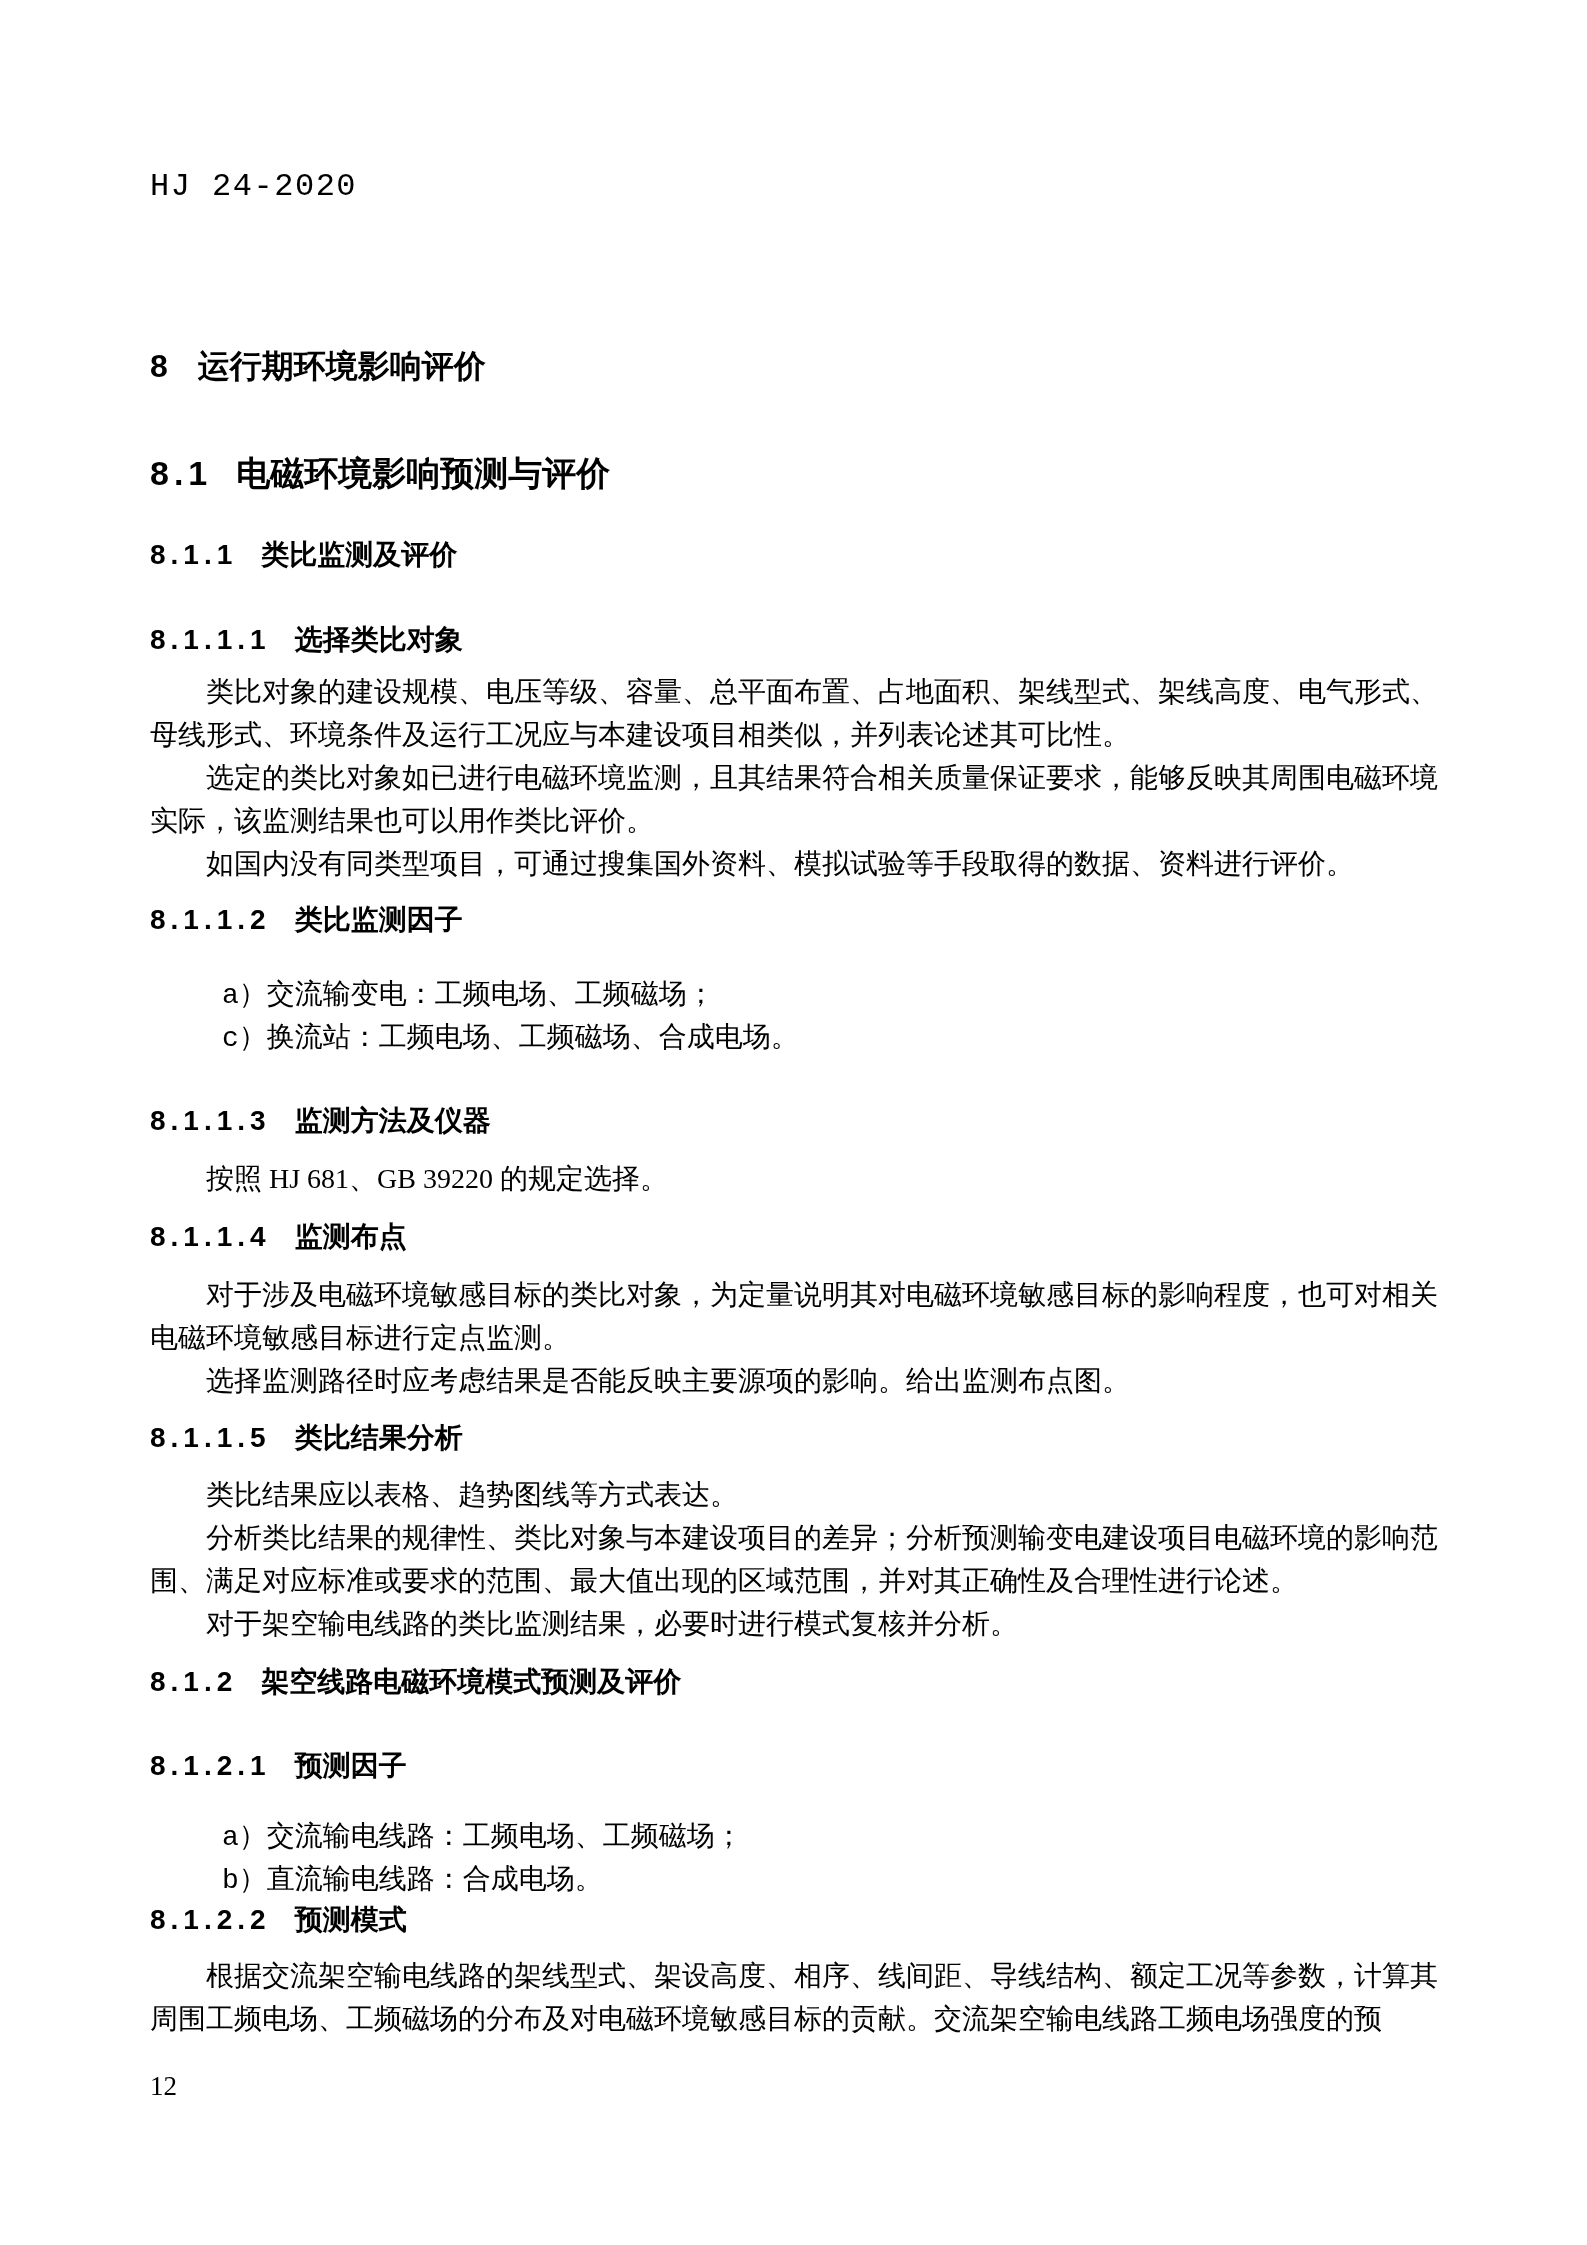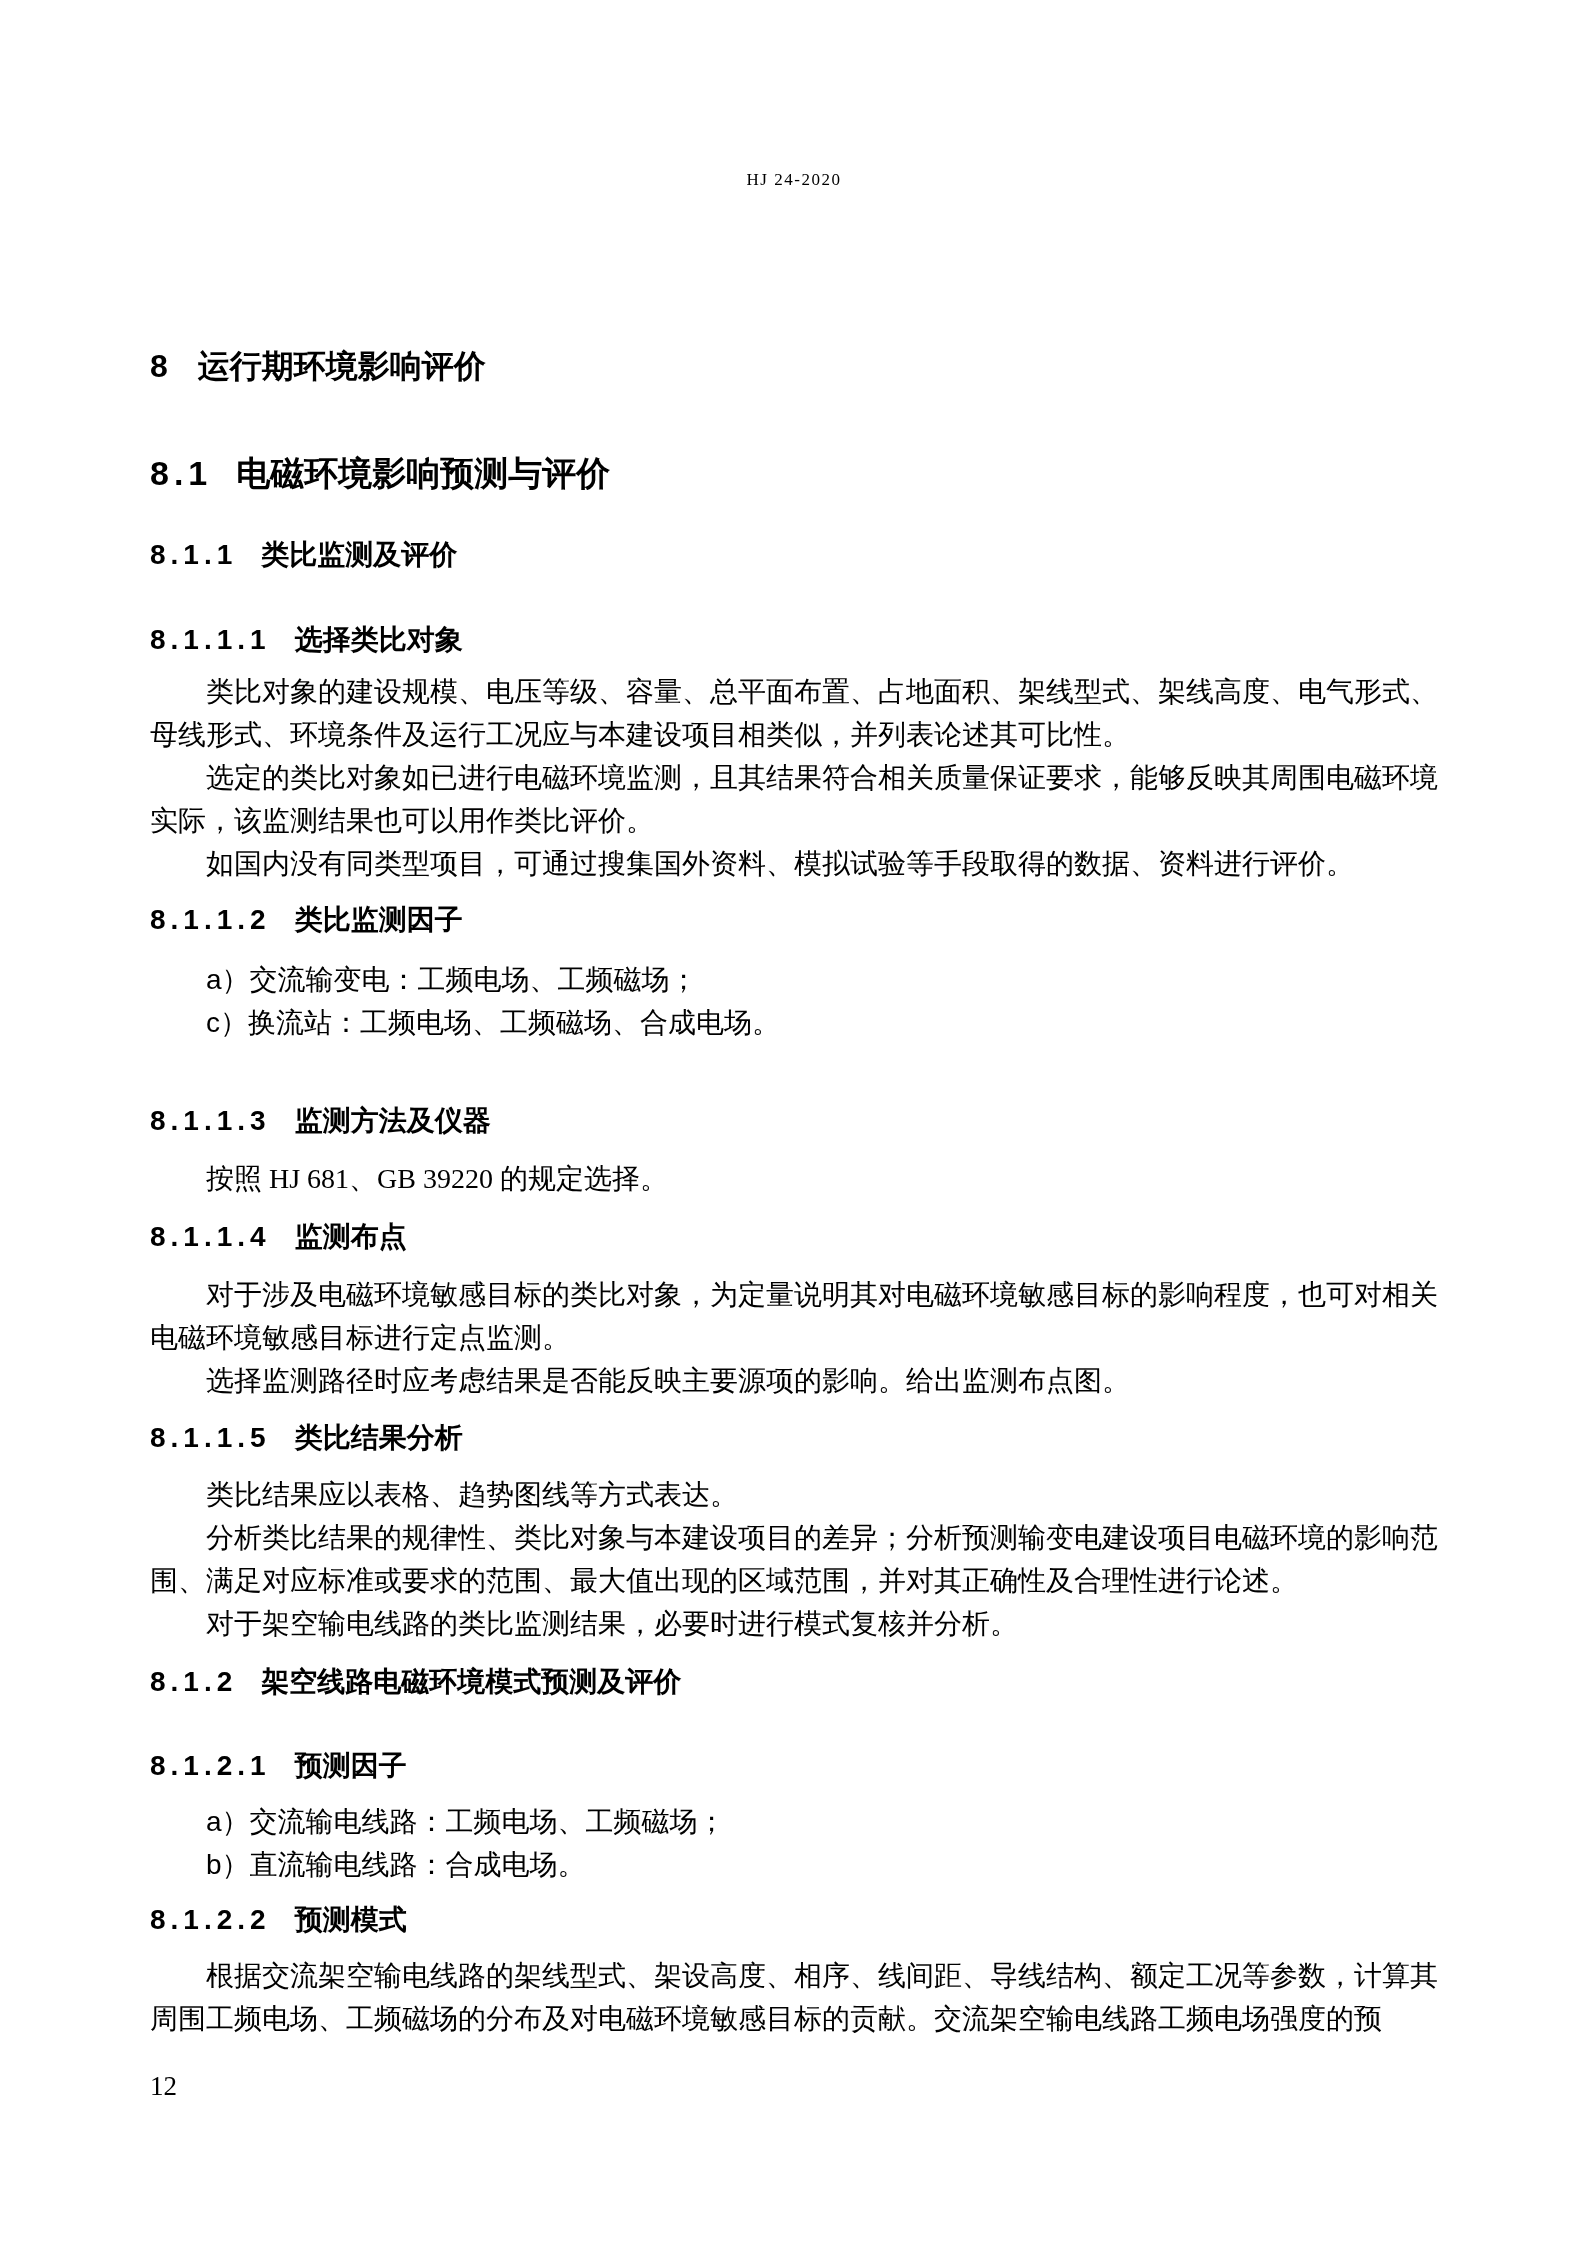--- a/index.html
+++ b/index.html
@@ -14,27 +14,26 @@
     background: #ffffff;
     color: #000000;
     overflow: hidden;
   }
   .block {
     position: absolute;
     left: 150px;
     width: 1288px;
   }
   .doc-header {
-    font-family: Liberation Serif, serif;
-    font-size: 17px;
+    font-family: Liberation Mono, monospace;
+    font-size: 32px;
     font-weight: 500;
     letter-spacing: 1.5px;
     line-height: 1;
     white-space: pre;
-    text-align: center;
   }
   .h1 {
     font-family: "Liberation Sans", sans-serif;
     font-weight: bold;
     font-size: 32px;
     line-height: 1;
   }
   .h2 {
     font-family: "Liberation Sans", sans-serif;
     font-weight: bold;
@@ -63,24 +62,24 @@
   }
   .para {
     font-family: Liberation Serif, serif;
     font-size: 28px;
     line-height: 43px;
     text-align: justify;
     text-indent: 2em;
     margin: 0;
   }
   .list {
-    font-family: Liberation Sans, sans-serif;
+    font-family: Liberation Mono, monospace;
     font-size: 28px;
     line-height: 43px;
-    margin: 0;
+    margin: 16px;
   }
   .list-item {
     padding-left: 56px;
   }
   .page-num {
     font-family: "Liberation Serif", serif;
     font-size: 27px;
     line-height: 1;
   }
 </style>

